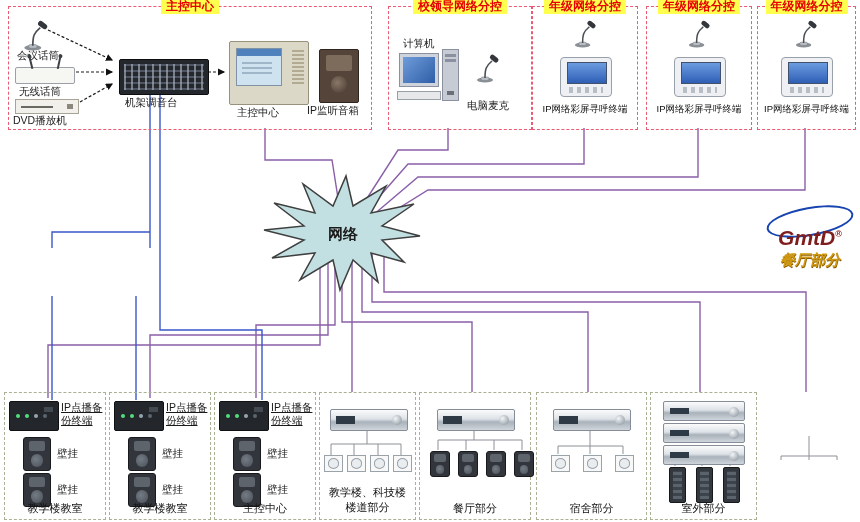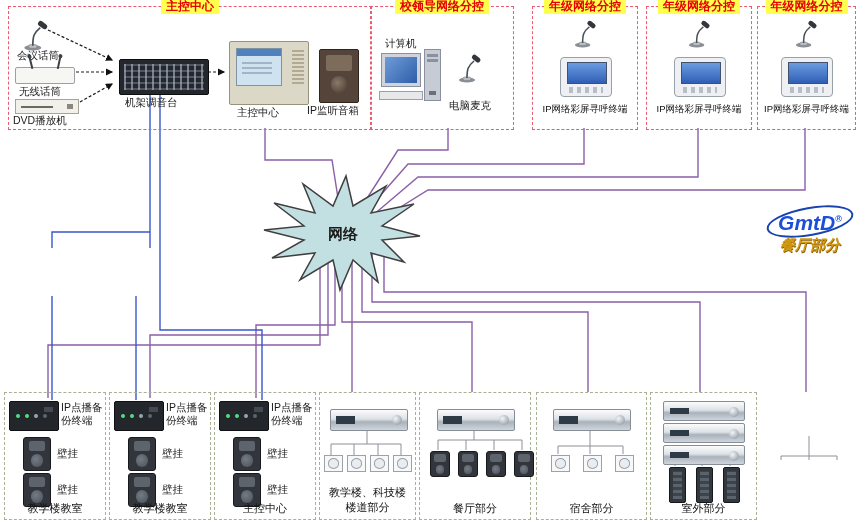--- a/index.html
+++ b/index.html
@@ -4,21 +4,21 @@
 <style>
   html,body{margin:0;padding:0;background:#ffffff;font-family:"Liberation Sans","DejaVu Sans",sans-serif;}
   .canvas{position:relative;width:860px;height:522px;background:#fff;overflow:hidden;}
   .abs{position:absolute;}
   .wires{position:absolute;left:0;top:0;}
   .box{position:absolute;border:1.6px dashed #ea5a70;}
   .box.gray{border-color:#a9b195;}
   .grouplabel{position:absolute;top:-9px;background:#ffff4d;color:#e60000;font-size:12px;font-weight:bold;line-height:16px;padding:0 5px;white-space:nowrap;z-index:3;}
   .center{left:50%;transform:translateX(-50%);}
   .dlabel{position:absolute;font-size:10.5px;color:#1a1a1a;white-space:nowrap;line-height:1.25;}
-  .wrap{white-space:normal;}
+  .wrap{white-space:normal;text-decoration:underline;}
   .zonelabel{position:absolute;left:0;right:0;bottom:3px;text-align:center;font-size:11px;color:#111;}
   .zonelabel.pad{left:9px;right:9px;bottom:5px;line-height:1.3;text-align:center;}
   .tlabel{position:absolute;left:0;right:0;bottom:13px;text-align:center;font-size:9.5px;color:#111;white-space:nowrap;}
   .title{position:absolute;font-size:21px;font-weight:bold;color:#ed1c24;letter-spacing:1.5px;}
   .netlabel{position:absolute;left:317px;top:225px;width:52px;text-align:center;font-size:15px;font-weight:bold;color:#1a1a1a;z-index:2;}
   i{display:block;font-style:normal;}
   .devicon{display:block;position:absolute;}
 
   
   .router{position:absolute;background:#f6f6f3;border:1px solid #9aa0a6;border-radius:2px;}
@@ -64,21 +64,21 @@
   .pcmon{position:absolute;background:#cfd4dc;border:1px solid #8a90a0;}
   .pcmon .pcscr{position:absolute;left:9%;top:9%;right:9%;bottom:9%;background:linear-gradient(135deg,#6f9cd9,#2e5ea8);}
   .pckb{position:absolute;background:#e6e8ea;border:1px solid #9aa0a8;}
   .pctower{position:absolute;background:#c6cbd4;border:1px solid #8a90a0;}
   .pctower::before{content:"";position:absolute;left:15%;top:8%;width:70%;height:3px;background:#8a90a0;box-shadow:0 5px 0 #8a90a0;}
   .pctower::after{content:"";position:absolute;left:25%;bottom:10%;width:50%;height:4px;background:#6a7078;}
 
   
   .logo{position:absolute;left:763px;top:206px;width:94px;height:54px;}
   .swoosh{position:absolute;left:3px;top:1px;width:84px;height:25px;border:2px solid #1744b0;border-radius:50%;transform:rotate(-10deg);}
-  .brand{position:relative;font-style:italic;font-weight:bold;font-size:21px;color:#1d4ed8;text-align:center;line-height:27px;}
+  .brand{position:relative;font-style:italic;font-weight:bold;font-size:21px;color:#7f1d1d;text-align:center;line-height:27px;margin-top:15px;}
   .brand sup{font-size:9px;font-style:normal;}
   .brandname{position:relative;font-size:15px;font-weight:bold;font-style:italic;color:#d19a12;text-align:center;text-shadow:0.6px 0.6px 0 #8a5a00;}
 </style>
 </head>
 <body>
 
 <div class="canvas">
 
   <svg class="wires" width="860" height="522" viewBox="0 0 860 522">
     <defs>
@@ -158,21 +158,21 @@
     <div class="dlabel" style="left:116px;top:89px">机架调音台</div>
     <div class="server" style="left:220px;top:34px;width:78px;height:62px">
         <i class="scr"></i>
         <i class="vents"></i>
       </div>
     <div class="dlabel" style="left:228px;top:99px">主控中心</div>
     <div class="mspk" style="left:310px;top:42px;width:38px;height:52px"></div>
     <div class="dlabel" style="left:298px;top:97px">IP监听音箱</div>
   </div>
 
-  <div class="box" style="left:370px;top:6px;width:142px;height:122px">
+  <div class="box" style="left:388px;top:6px;width:142px;height:122px">
     <div class="grouplabel center">校领导网络分控</div>
     <div class="dlabel" style="left:14px;top:30px">计算机</div>
     <div class="pcmon" style="left:10px;top:46px;width:38px;height:32px">
         <i class="pcscr"></i>
       </div>
     <div class="pckb" style="left:8px;top:84px;width:42px;height:7px"></div>
     <div class="pctower" style="left:53px;top:42px;width:15px;height:50px"></div>
     <svg class="devicon" style="left:86px;top:46px;width:26px;height:30px">
         <use href="#mic"></use>
       </svg>

